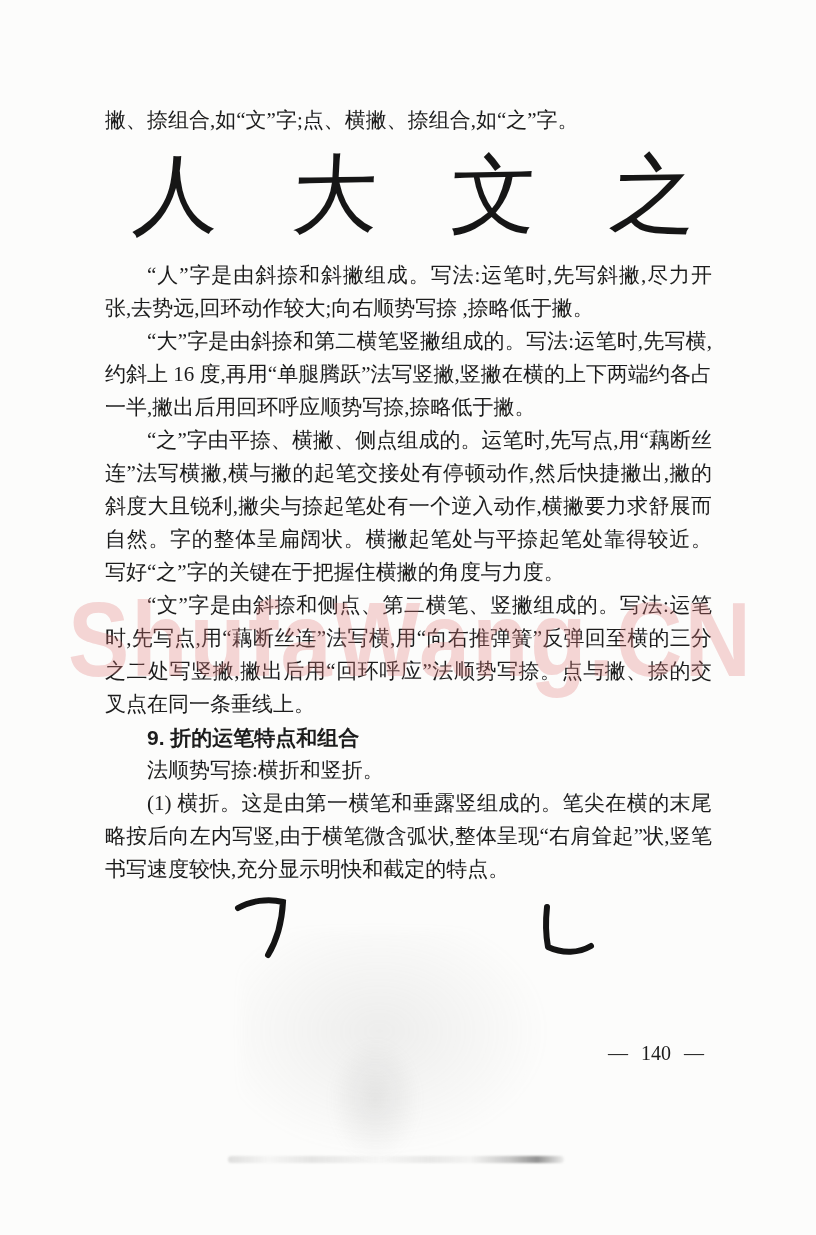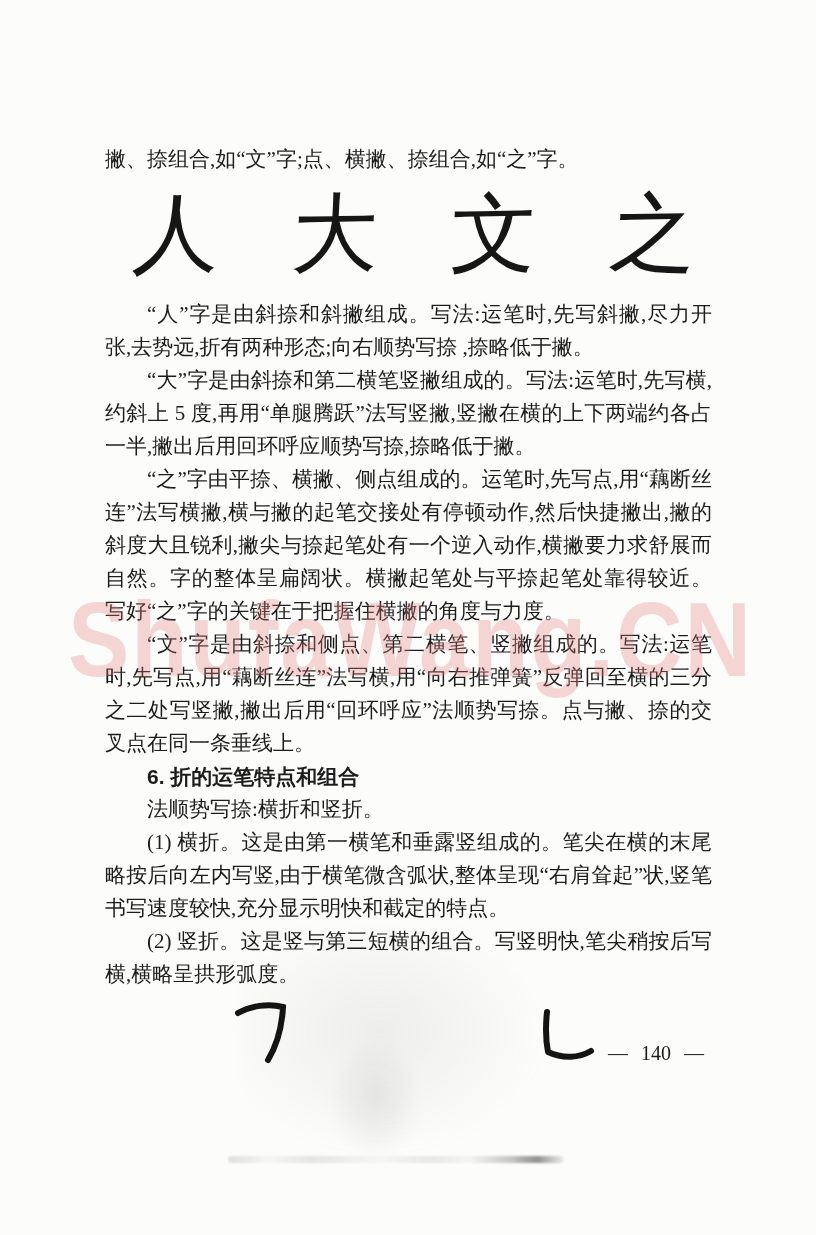--- a/index.html
+++ b/index.html
@@ -17,21 +17,21 @@
     position: absolute;
     left: 105px;
     top: 104px;
     width: 607px;
     font-size: 21px;
     line-height: 33px;
     text-align: justify;
     z-index: 2;
   }
   .content p { margin: 0; text-indent: 2em; }
-  .content p.intro { text-indent: 0; margin-top: 39px; }
+  .content p.intro { text-indent: 0; }
   .content p.heading { font-weight: bold; font-family: "Liberation Sans", "DejaVu Sans", sans-serif; }
   .bigchars {
     display: flex;
     justify-content: space-between;
     align-items: center;
     height: 104px;
     padding: 6px 16px 12px 28px;
     font-size: 86px;
     line-height: 1;
   }
@@ -125,29 +125,28 @@
 
     <p class="intro">撇、捺组合,如“文”字;点、横撇、捺组合,如“之”字。</p>
 
     <div class="bigchars">
       <span class="bigchar">人</span>
       <span class="bigchar">大</span>
       <span class="bigchar">文</span>
       <span class="bigchar">之</span>
     </div>
 
-    <p>“人”字是由斜捺和斜撇组成。写法:运笔时,先写斜撇,尽力开张,去势远,折有两种形态;向右顺势写捺 ,捺略低于撇。</p>
-    <p>“大”字是由斜捺和第二横笔竖撇组成的。写法:运笔时,先写横,约斜上 5 度,再用“单腿腾跃”法写竖撇,竖撇在横的上下两端约各占一半,撇出后用回环呼应顺势写捺,捺略低于撇。</p>
+    <p>“人”字是由斜捺和斜撇组成。写法:运笔时,先写斜撇,尽力开张,去势远,回环动作较大;向右顺势写捺 ,捺略低于撇。</p>
+    <p>“大”字是由斜捺和第二横笔竖撇组成的。写法:运笔时,先写横,约斜上 16 度,再用“单腿腾跃”法写竖撇,竖撇在横的上下两端约各占一半,撇出后用回环呼应顺势写捺,捺略低于撇。</p>
     <p>“之”字由平捺、横撇、侧点组成的。运笔时,先写点,用“藕断丝连”法写横撇,横与撇的起笔交接处有停顿动作,然后快捷撇出,撇的斜度大且锐利,撇尖与捺起笔处有一个逆入动作,横撇要力求舒展而自然。字的整体呈扁阔状。横撇起笔处与平捺起笔处靠得较近。写好“之”字的关键在于把握住横撇的角度与力度。</p>
     <p>“文”字是由斜捺和侧点、第二横笔、竖撇组成的。写法:运笔时,先写点,用“藕断丝连”法写横,用“向右推弹簧”反弹回至横的三分之二处写竖撇,撇出后用“回环呼应”法顺势写捺。点与撇、捺的交叉点在同一条垂线上。</p>
 
-    <p class="heading">6. 折的运笔特点和组合</p>
+    <p class="heading">9. 折的运笔特点和组合</p>
     <p>法顺势写捺:横折和竖折。</p>
     <p>(1) 横折。这是由第一横笔和垂露竖组成的。笔尖在横的末尾略按后向左内写竖,由于横笔微含弧状,整体呈现“右肩耸起”状,竖笔书写速度较快,充分显示明快和截定的特点。</p>
-    <p>(2) 竖折。这是竖与第三短横的组合。写竖明快,笔尖稍按后写横,横略呈拱形弧度。</p>
 
     <div class="strokes-row">
       <svg class="stroke-svg stroke-hengzhe" width="58" height="70" viewBox="0 0 58 70" aria-hidden="true">
         <path d="M5 16 C 17 9, 35 6, 50 10 C 49 28, 44 48, 35 63" fill="none" stroke="#141414" stroke-width="6" stroke-linecap="round" stroke-linejoin="miter"></path>
       </svg>
       <svg class="stroke-svg stroke-shuzhe" width="64" height="58" viewBox="0 0 64 58" aria-hidden="true">
         <path d="M14 5 C 12.5 19, 12.5 32, 15 45 C 30 52, 46 51, 58 44" fill="none" stroke="#141414" stroke-width="6" stroke-linecap="round" stroke-linejoin="round"></path>
       </svg>
     </div>
 

